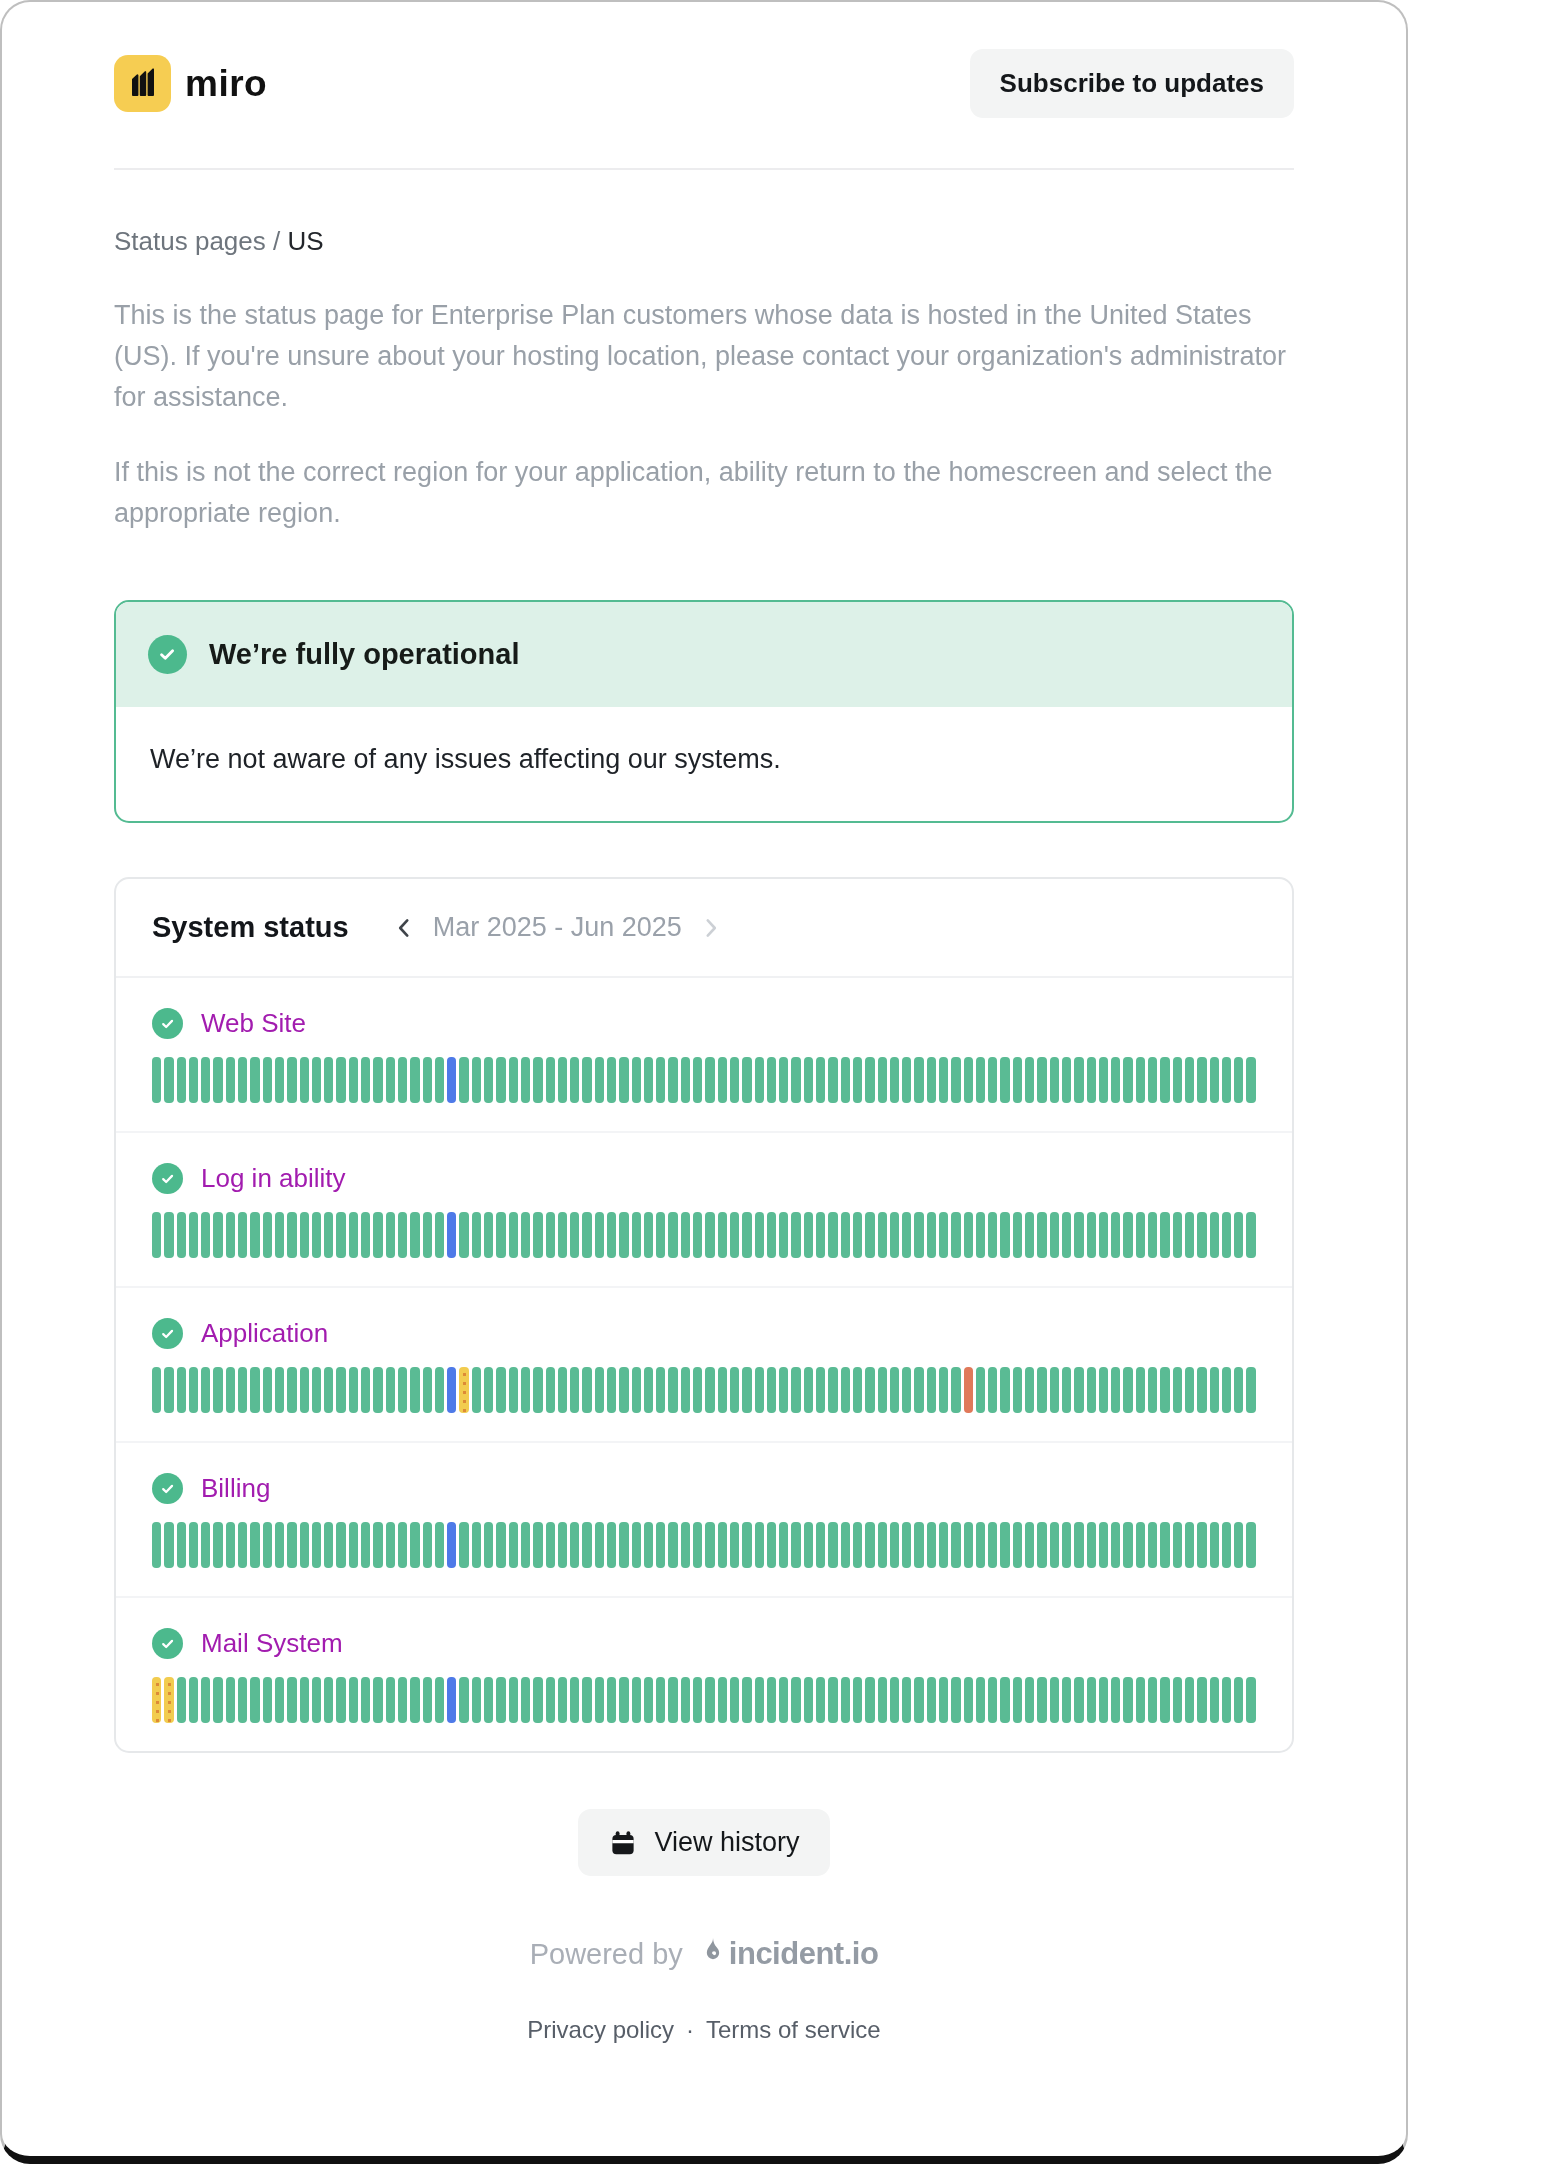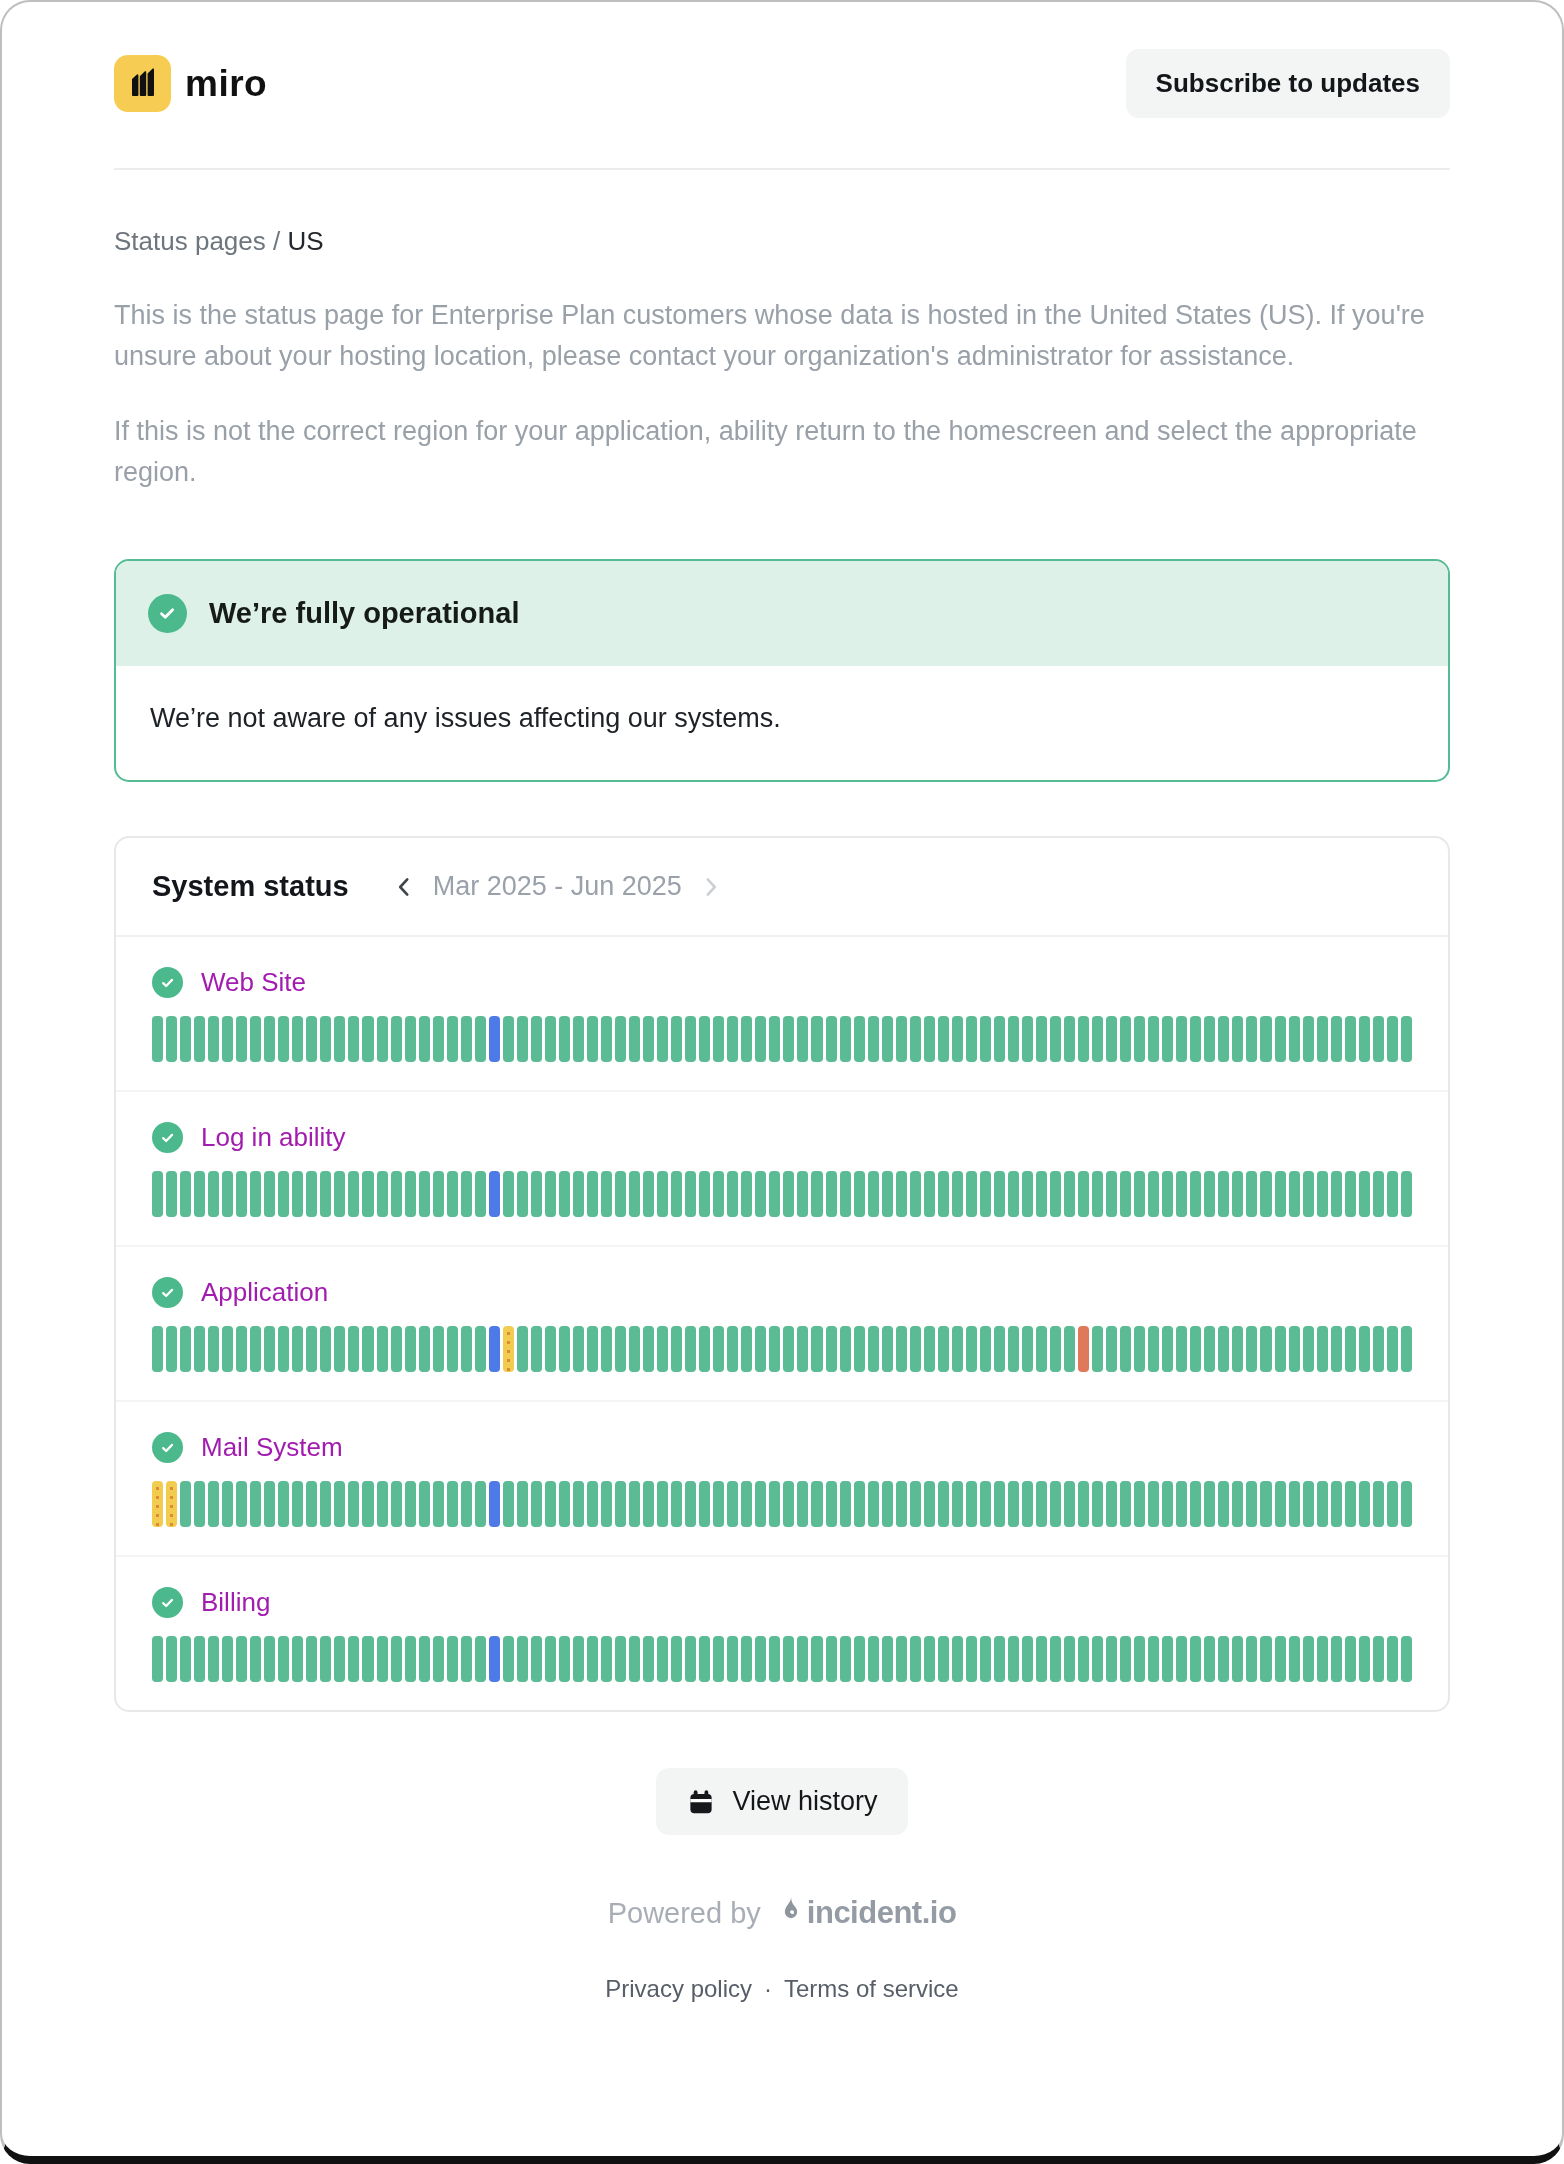--- a/index.html
+++ b/index.html
@@ -1,19 +1,19 @@
 <!DOCTYPE html>
 <html style="--brand-yellow: #f6cd52; --check-green: #4cb98d; --bar-green: #5abb94; --bar-blue: #4e7ae8; --bar-yellow: #f2cc4f; --bar-red: #e0795a;"><head>
 <meta charset="utf-8">
 <style>
   html, body { margin: 0; padding: 0; background: #fff; }
   body { font-family: "Liberation Sans", "DejaVu Sans", sans-serif; color: #1e2227; }
   .frame {
     box-sizing: border-box;
-    width: 1564px; height: 2164px;
+    width: 1408px; height: 2164px;
     background: #fff;
     border: 2px solid #bfbfbf;
     border-bottom: 8px solid #111;
     border-radius: 30px;
     overflow: hidden;
   }
   .page-inner { padding: 0 112px; }
 
   
   .header { margin-top: 47px; display: flex; align-items: center; justify-content: space-between; }
@@ -473,25 +473,25 @@
               <span class="bar"></span>
             </div>
           </div>
           <div class="service-row">
             <div class="service-label">
               <span class="check-circle check-sm">
                 <svg viewBox="0 0 24 24" aria-hidden="true">
                   <path d="M6.5 12.6 L10.2 16.2 L17.5 8.6" fill="none" stroke="#fff" stroke-width="2.8" stroke-linecap="round" stroke-linejoin="round"></path>
                 </svg>
               </span>
-              <span class="service-name">Mail System</span>
+              <span class="service-name">Billing</span>
             </div>
             <div class="bars">
-              <span class="bar bar-yellow"></span>
-              <span class="bar bar-yellow"></span>
+              <span class="bar"></span>
+              <span class="bar"></span>
               <span class="bar"></span>
               <span class="bar"></span>
               <span class="bar"></span>
               <span class="bar"></span>
               <span class="bar"></span>
               <span class="bar"></span>
               <span class="bar"></span>
               <span class="bar"></span>
               <span class="bar"></span>
               <span class="bar"></span>
@@ -575,25 +575,25 @@
               <span class="bar"></span>
             </div>
           </div>
           <div class="service-row">
             <div class="service-label">
               <span class="check-circle check-sm">
                 <svg viewBox="0 0 24 24" aria-hidden="true">
                   <path d="M6.5 12.6 L10.2 16.2 L17.5 8.6" fill="none" stroke="#fff" stroke-width="2.8" stroke-linecap="round" stroke-linejoin="round"></path>
                 </svg>
               </span>
-              <span class="service-name">Billing</span>
+              <span class="service-name">Mail System</span>
             </div>
             <div class="bars">
-              <span class="bar"></span>
-              <span class="bar"></span>
+              <span class="bar bar-yellow"></span>
+              <span class="bar bar-yellow"></span>
               <span class="bar"></span>
               <span class="bar"></span>
               <span class="bar"></span>
               <span class="bar"></span>
               <span class="bar"></span>
               <span class="bar"></span>
               <span class="bar"></span>
               <span class="bar"></span>
               <span class="bar"></span>
               <span class="bar"></span>

